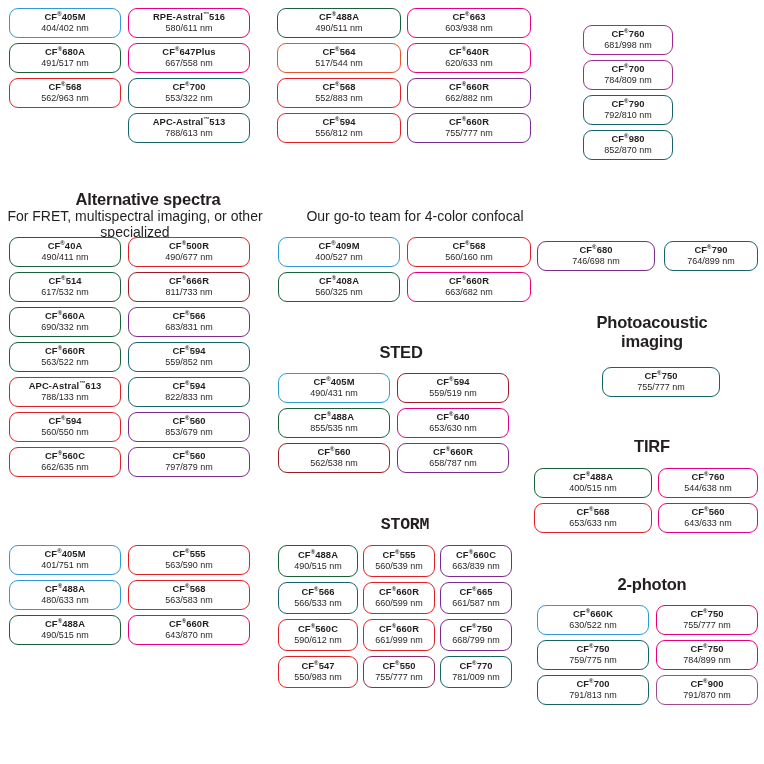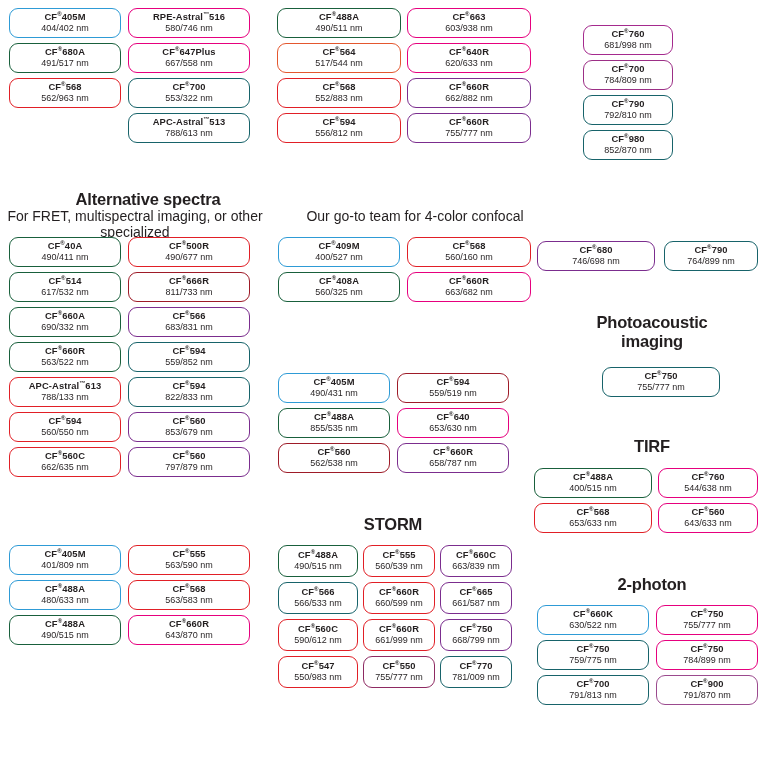--- a/index.html
+++ b/index.html
@@ -98,21 +98,21 @@
       </div>
       <div class="pill c-red" style="width: 112px; height: 30px;">
         <div class="nm">CF<sup>®</sup>568</div>
         <div class="sp">562/963 nm</div>
       </div>
     </div>
 
   <div style="position: absolute; left: 128px; top: 8px; width: 122px; display: flex; flex-direction: column; gap: 5px;">
       <div class="pill c-magenta" style="width: 122px; height: 30px;">
         <div class="nm">RPE-Astral<sup>™</sup>516</div>
-        <div class="sp">580/746 nm</div>
+        <div class="sp">580/611 nm</div>
       </div>
       <div class="pill c-magenta" style="width: 122px; height: 30px;">
         <div class="nm">CF<sup>®</sup>647Plus</div>
         <div class="sp">667/558 nm</div>
       </div>
       <div class="pill c-teal" style="width: 122px; height: 30px;">
         <div class="nm">CF<sup>®</sup>700</div>
         <div class="sp">553/322 nm</div>
       </div>
       <div class="pill c-teal" style="width: 122px; height: 30px;">
@@ -260,20 +260,21 @@
       <div class="pill c-red" style="width: 124px; height: 30px;">
         <div class="nm">CF<sup>®</sup>568</div>
         <div class="sp">560/160 nm</div>
       </div>
       <div class="pill c-magenta" style="width: 124px; height: 30px;">
         <div class="nm">CF<sup>®</sup>660R</div>
         <div class="sp">663/682 nm</div>
       </div>
     </div>
 
+  <div class="sec-title" style="left:272px;top:343px;width:258px;">STED</div>
 
   <div style="position: absolute; left: 278px; top: 373px; width: 112px; display: flex; flex-direction: column; gap: 5px;">
       <div class="pill c-blue" style="width: 112px; height: 30px;">
         <div class="nm">CF<sup>®</sup>405M</div>
         <div class="sp">490/431 nm</div>
       </div>
       <div class="pill c-green" style="width: 112px; height: 30px;">
         <div class="nm">CF<sup>®</sup>488A</div>
         <div class="sp">855/535 nm</div>
       </div>
@@ -295,21 +296,21 @@
       <div class="pill c-purple" style="width: 112px; height: 30px;">
         <div class="nm">CF<sup>®</sup>660R</div>
         <div class="sp">658/787 nm</div>
       </div>
     </div>
 
 
   <div style="position: absolute; left: 9px; top: 545px; width: 112px; display: flex; flex-direction: column; gap: 5px;">
       <div class="pill c-blue" style="width: 112px; height: 30px;">
         <div class="nm">CF<sup>®</sup>405M</div>
-        <div class="sp">401/809 nm</div>
+        <div class="sp">401/751 nm</div>
       </div>
       <div class="pill c-blue" style="width: 112px; height: 30px;">
         <div class="nm">CF<sup>®</sup>488A</div>
         <div class="sp">480/633 nm</div>
       </div>
       <div class="pill c-green" style="width: 112px; height: 30px;">
         <div class="nm">CF<sup>®</sup>488A</div>
         <div class="sp">490/515 nm</div>
       </div>
     </div>
@@ -322,21 +323,21 @@
       <div class="pill c-red" style="width: 122px; height: 30px;">
         <div class="nm">CF<sup>®</sup>568</div>
         <div class="sp">563/583 nm</div>
       </div>
       <div class="pill c-magenta" style="width: 122px; height: 30px;">
         <div class="nm">CF<sup>®</sup>660R</div>
         <div class="sp">643/870 nm</div>
       </div>
     </div>
 
-  <div class="sec-title" style="left:264px;top:515px;width:258px;">STORM</div>
+  <div class="sec-title" style="left:276px;top:515px;width:258px;font-family:Liberation Mono, monospace;">STORM</div>
 
   <div style="position: absolute; left: 278px; top: 545px; width: 80px; display: flex; flex-direction: column; gap: 5px;">
       <div class="pill c-green" style="width: 80px; height: 32px;">
         <div class="nm">CF<sup>®</sup>488A</div>
         <div class="sp">490/515 nm</div>
       </div>
       <div class="pill c-teal" style="width: 80px; height: 32px;">
         <div class="nm">CF<sup>®</sup>566</div>
         <div class="sp">566/533 nm</div>
       </div>

